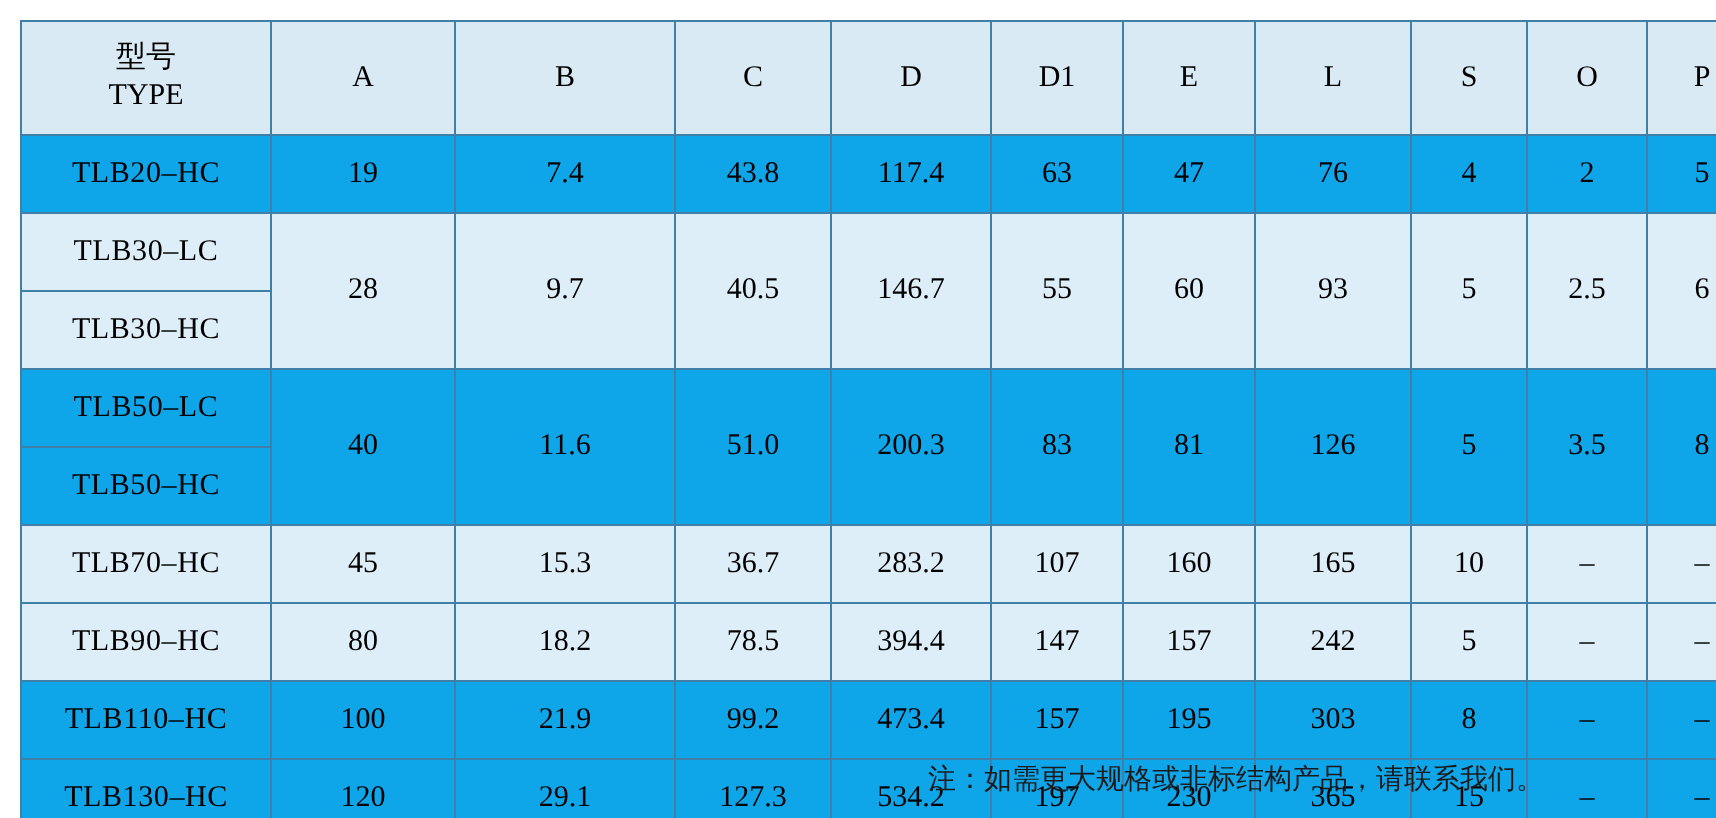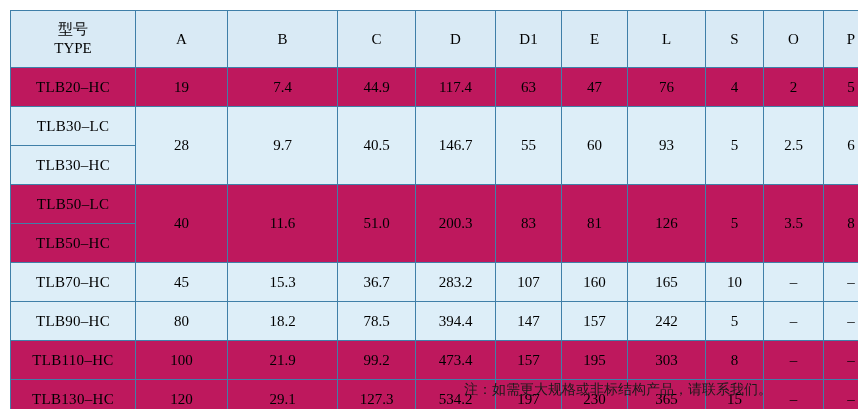--- a/index.html
+++ b/index.html
@@ -47,21 +47,21 @@
     font-size: 15px;
   }
   .row-tall td {
     height: 38px;
   }
   .shaded td {
     background: #ddeef8;
     margin-left: 16px;
   }
   .plain td {
-    background: #be185d;
+    background: #0ea5e9;
   }
   td.typecell {
     text-align: center;
     font-size: 15px;
     letter-spacing: 0.3px;
   }
   td.num {
     font-size: 15px;
   }
   .note {
@@ -119,21 +119,21 @@
         <td>L</td>
         <td>S</td>
         <td>O</td>
         <td>P</td>
       </tr>
 
       <tr class="row-tall plain">
         <td class="typecell">TLB20–HC</td>
         <td class="num">19</td>
         <td class="num">7.4</td>
-        <td class="num">44.9</td>
+        <td class="num">43.8</td>
         <td class="num">117.4</td>
         <td class="num">63</td>
         <td class="num">47</td>
         <td class="num">76</td>
         <td class="num">4</td>
         <td class="num">2</td>
         <td class="num">5</td>
       </tr>
 
       <tr class="row-tall shaded">

